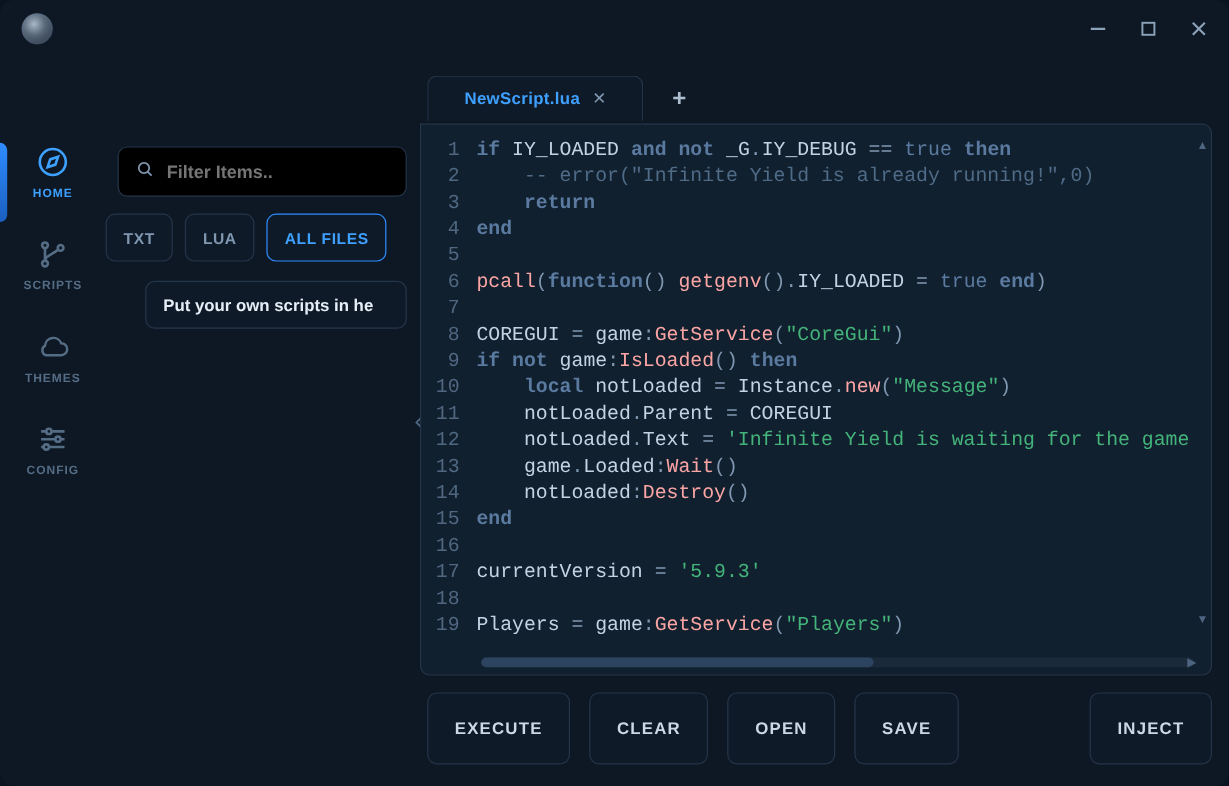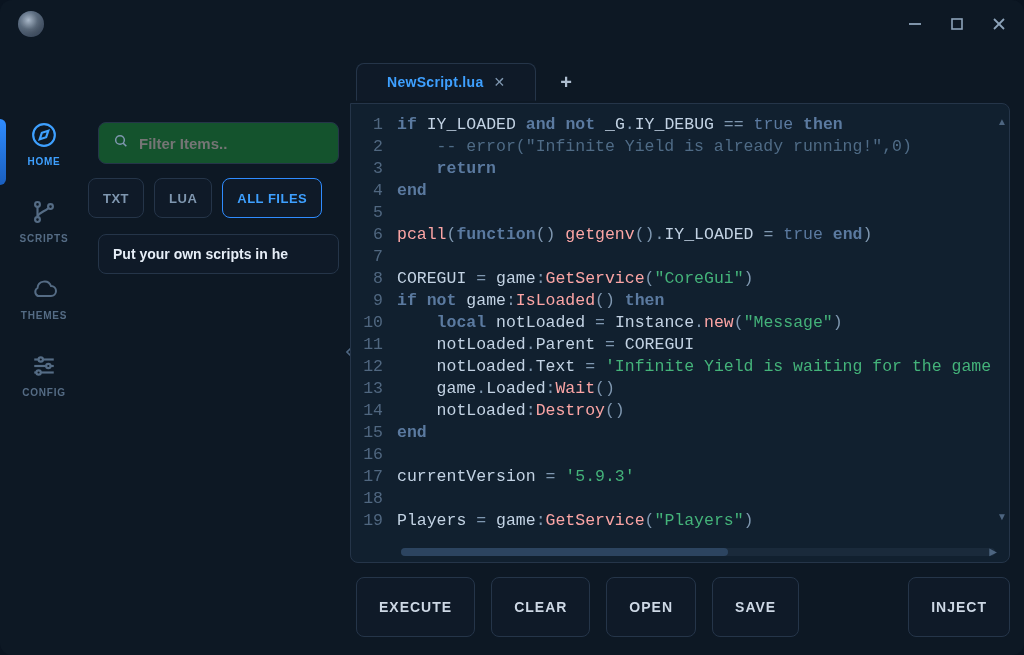--- a/index.html
+++ b/index.html
@@ -60,40 +60,40 @@
     width:16px; height:16px; color:#4d6580; font-size:13px; cursor:pointer;
     display:flex; align-items:center; justify-content:center;
   }
   .filter-box {
     margin: 56px 10px 0 10px;
     height: 42px;
     border: 1px solid #253549;
     border-radius: 8px;
     display:flex; align-items:center; gap:10px;
     padding: 0 14px;
-    background: #14532d;
+    background: #000000;
   }
   .filter-box input {
     flex:1; background:transparent; border:none; outline:none;
     color:#7f97b0; font-size:15px; font-weight:600;
   }
   .filter-chips { display:flex; gap:10px; margin:14px 10px 0 0;}
   .chip {
     height:40px; border:1px solid #253549; border-radius:8px;
     display:flex; align-items:center; justify-content:center;
     padding:0 14px; font-size:13px; font-weight:800; letter-spacing:0.5px;
     color:#7f97b0; cursor:pointer; background:#0f1a28;
   }
   .chip.active { border-color:#2f8cff; color:#3ea0ff; }
   .script-list { margin:16px 10px 0 10px; display:flex; flex-direction:column; gap:8px;}
   .script-item {
     height:40px; border:1px solid #253549; border-radius:8px;
     display:flex; align-items:center; padding:0 14px;
     font-size:14px; font-weight:700; color:#e6eef7; cursor:pointer;
-    background:#0f1a28; white-space:nowrap; overflow:hidden;
+    background:#0f1a28; white-space:nowrap; overflow:hidden;margin-left:23px;
   }
   .editor-panel {
     flex:1; display:flex; flex-direction:column; min-width:0;
     padding: 12px 14px 18px 0;
   }
   .tabs-row { display:flex; align-items:center; gap:6px; height:44px; padding-left:6px;}
   .tab {
     height:38px; display:flex; align-items:center; gap:10px;
     padding:0 30px; border:1px solid #253549; border-bottom:1px solid rgba(0,0,0,0);
     border-radius:8px 8px 0 0; background:#0f1a28; cursor:pointer;

